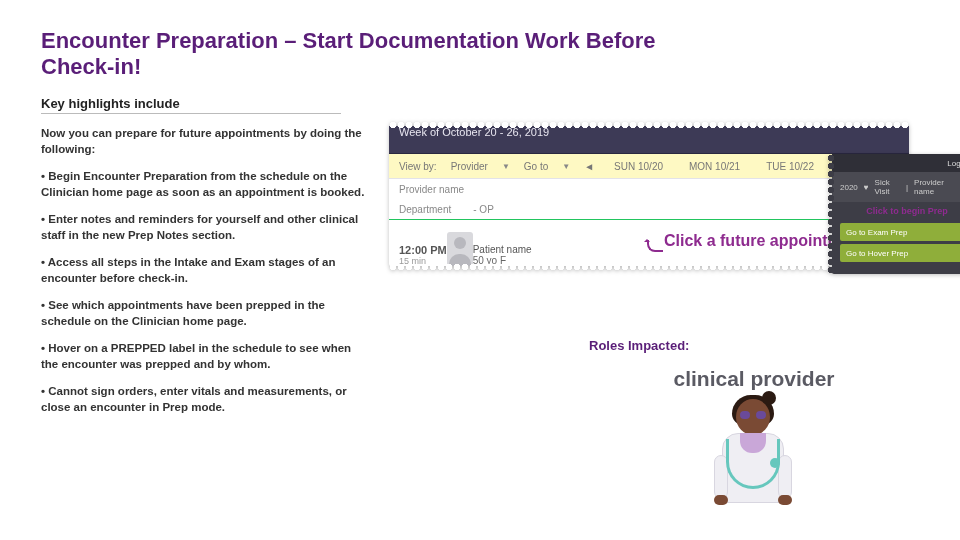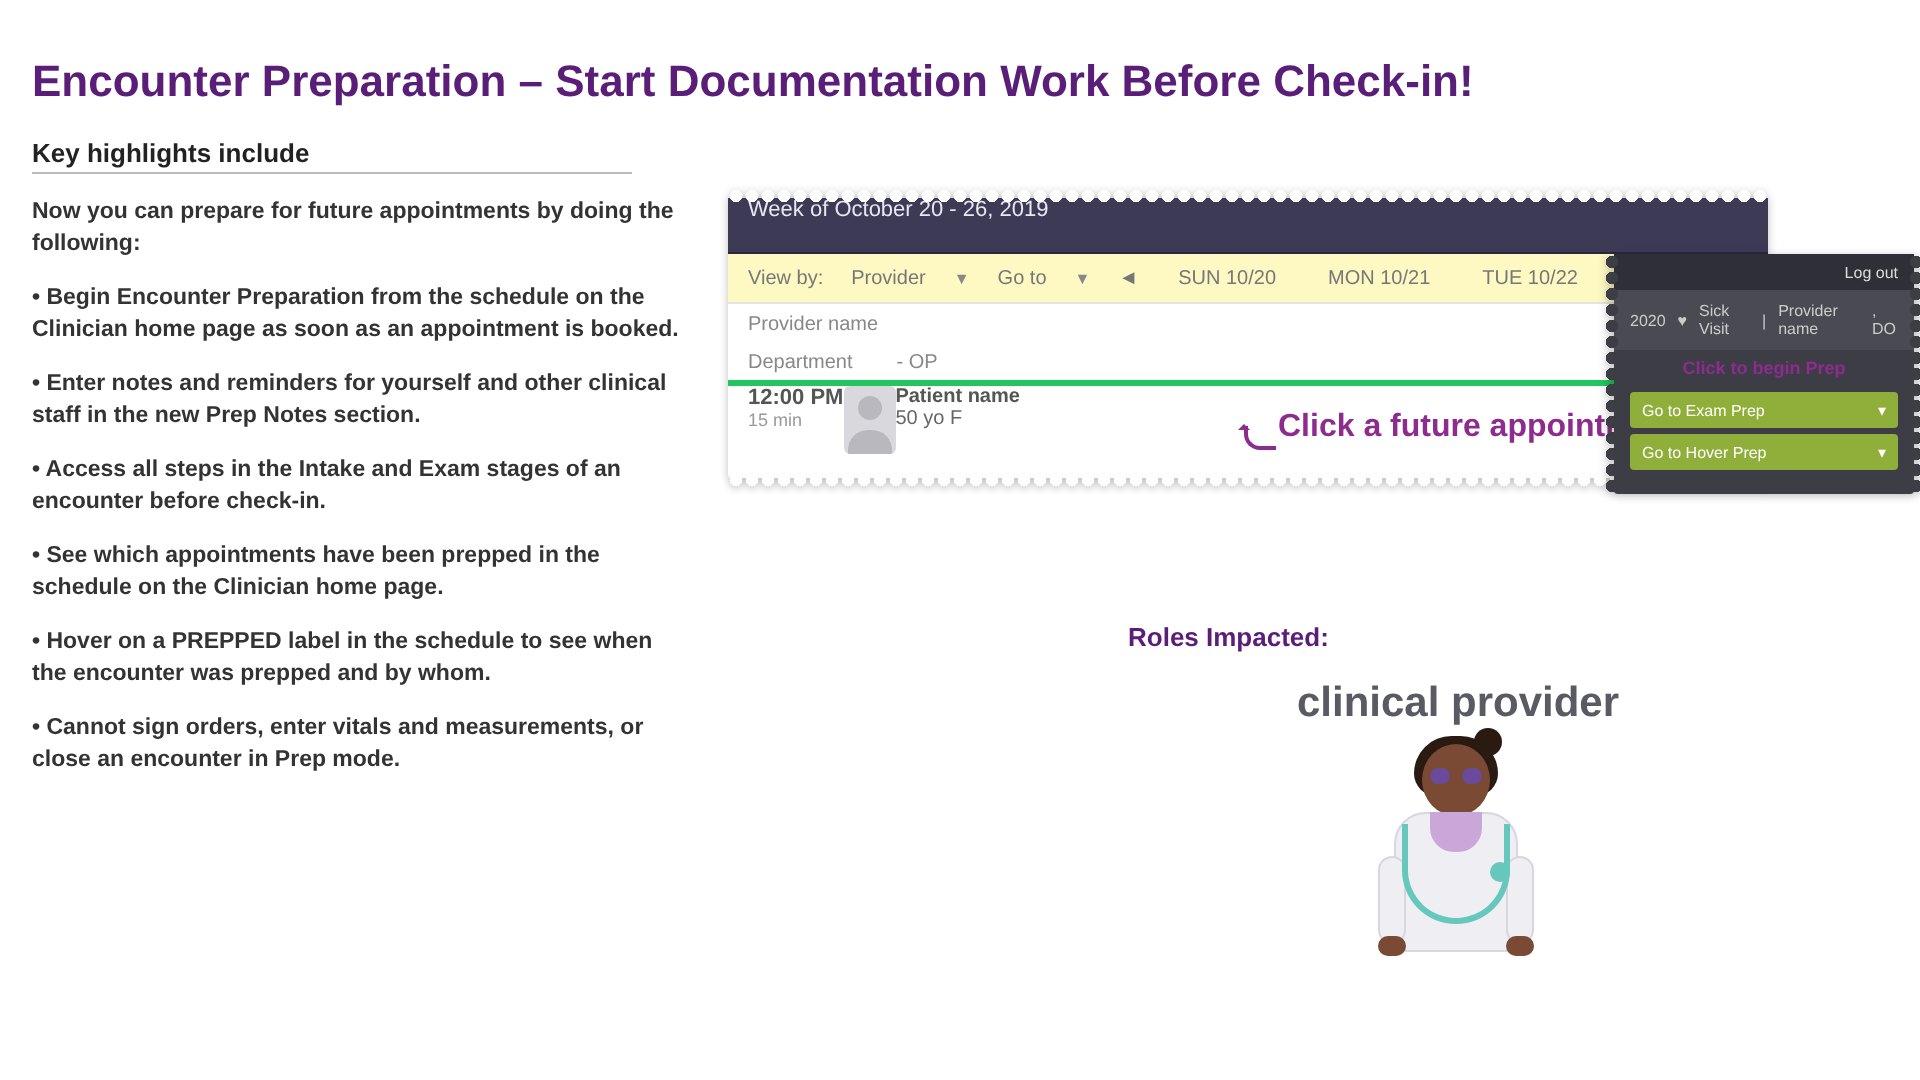--- a/index.html
+++ b/index.html
@@ -1,17 +1,17 @@
 <!DOCTYPE html>
 <html><head>
 <meta charset="utf-8">
 <style>
   *{box-sizing:border-box;margin:0;padding:0}
   html,body{width:960px;height:540px;font-family:Arial,Helvetica,sans-serif;background:#fff;color:#222}
-  .page{position:relative;width:764px;height:540px;padding:28px 16px}
+  .page{position:relative;width:764px;height:540px;padding:28px 41px}
   .title{font-size:22px;font-weight:700;color:#5a1e78;margin-bottom:14px}
   .subhead{font-size:13px;font-weight:700;color:#222;border-bottom:1px solid #bbb;display:inline-block;padding-bottom:2px;margin-bottom:12px;width:300px}
   .cols{display:flex;gap:18px}
   .left{width:330px;font-size:11.5px;font-weight:700;color:#333;line-height:1.35}
   .left p{margin-bottom:12px}
   .right{flex:1;position:relative}
 
   
   .uiwrap{position:absolute;left:0;top:0;width:575px;height:200px}
   .torn{filter:drop-shadow(0 1px 2px rgba(0,0,0,.25))}
@@ -20,30 +20,30 @@
      radial-gradient(circle at 4px 3px,#fff 3px,transparent 3.2px) 0 0/8px 6px}
   .toptorn::before{top:-4px}
   .toptorn::after{bottom:-4px;transform:scaleY(-1)}
   .wkbar{height:28px;background:#3d3a56;color:#e8e6f0;font-size:11px;display:flex;align-items:flex-start;padding:0 10px;border-bottom:1px solid #2a2840}
   .daybar{height:24px;background:#fef9c3;display:flex;align-items:center;font-size:10px;color:#777;padding:0 10px;gap:14px}
   .daybar .lbl{font-weight:400}
   .daybar .tri{font-size:8px;color:#888}
   .daybar .day{padding:3px 6px}
   .daybar .today{margin-left:auto;border:1px solid #6a4;color:#4a7a2a;font-weight:700;background:#fff;border-radius:2px;font-size:9px;padding:3px 8px}
   .provbar{height:22px;display:flex;align-items:center;font-size:10px;color:#888;padding:0 10px;gap:40px;border-top:1px solid #e3e3e8}
-  .deptbar{height:20px;display:flex;align-items:center;font-size:10px;color:#888;padding:0 10px;gap:22px;border-bottom:3px solid #22c55e}
-  .apptrow{display:flex;align-items:flex-start;height:46px;padding:0 10px;gap:0}
+  .deptbar{height:20px;display:flex;align-items:center;font-size:10px;color:#888;padding:0 10px;gap:22px;border-bottom:1px solid #22c55e}
+  .apptrow{display:flex;align-items:flex-end;height:46px;padding:0 10px;gap:0}
   .time{font-size:11px;color:#555}
   .time .t{font-weight:700}
   .time .d{font-size:9px;color:#999}
   .avatar{width:26px;height:34px;background:#d9d9dd;border-radius:3px;position:relative;overflow:hidden}
   .avatar::before{content:"";position:absolute;top:5px;left:7px;width:12px;height:12px;border-radius:50%;background:#b8b8be}
   .avatar::after{content:"";position:absolute;bottom:-6px;left:2px;width:22px;height:18px;border-radius:10px 10px 0 0;background:#b8b8be}
   .pt{font-size:10px;color:#666}
-  .pt .nm{font-weight:700;color:#555}
+  .pt .nm{font-weight:400;color:#555}
   .visit{font-size:10px;color:#888;margin-left:auto;margin-right:22px}
   .callout1{position:absolute;left:275px;top:106px;font-size:16px;color:#8e2b8f;font-weight:700}
   .arrow1{position:absolute;left:258px;top:112px;width:18px;height:14px}
   .arrow1::before{content:"";position:absolute;left:0;top:2px;width:14px;height:10px;border-left:2px solid #8e2b8f;border-bottom:2px solid #8e2b8f;border-radius:0 0 0 8px}
   .arrow1::after{content:"";position:absolute;left:-3px;top:-2px;border:3px solid transparent;border-bottom-color:#8e2b8f}
 
   
   .rtorn{position:absolute;right:-18px;top:28px;width:150px;height:120px;background:#3d3d46;border-radius:2px}
   .rtorn::before,.rtorn::after{content:"";position:absolute;top:0;bottom:0;width:6px;background:
      radial-gradient(circle at 3px 4px,#3d3d46 3px,transparent 3.2px) 0 0/6px 8px}

